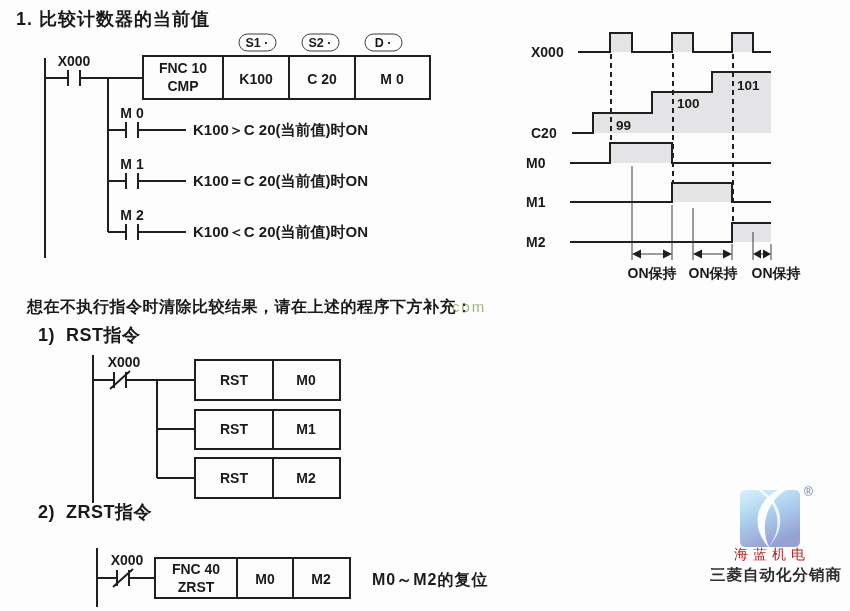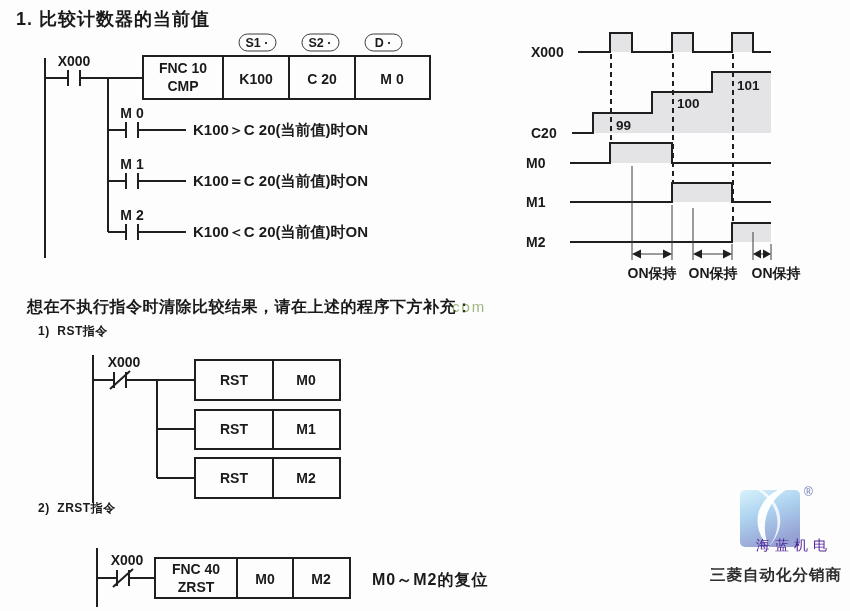--- a/index.html
+++ b/index.html
@@ -1,21 +1,21 @@
 <!DOCTYPE html>
 <html><head>
 <meta charset="utf-8">
 <style>
   html,body{margin:0;padding:0;background:#ffffff;}
   .page{position:relative;width:850px;height:611px;background:#fdfdfd;overflow:hidden;
         font-family:"Liberation Sans",sans-serif;color:#1a1a1a;}
   .abs{position:absolute;}
   .page-title{left:16px;top:7px;font-size:18px;font-weight:700;letter-spacing:1px;white-space:pre;}
   .note-line{left:27px;top:297px;font-size:16px;font-weight:600;letter-spacing:.5px;white-space:pre;text-align:right;}
-  .sec-heading{font-size:12px;font-weight:600;letter-spacing:.5px;white-space:pre;}
+  .sec-heading{font-size:18px;font-weight:600;letter-spacing:.5px;white-space:pre;}
   .rst-heading{left:38px;top:323px;}
   .zrst-heading{left:38px;top:500px;}
   .watermark{left:452px;top:298px;font-size:15px;color:#4d7c0f;opacity:.55;letter-spacing:2px;}
   svg{position:absolute;left:0;top:0;}
   svg text{font-family:"Liberation Sans",sans-serif;fill:#1a1a1a;}
   .ln{stroke:#1f1f1f;stroke-width:2;fill:none;}
   .thin{stroke:#3a3a3a;stroke-width:1;fill:none;}
   .dash{stroke:#1f1f1f;stroke-width:2;fill:none;stroke-dasharray:5 4;}
   .shade{fill:#e4e4e6;}
   .dev{font-size:14px;font-weight:700;}
@@ -23,22 +23,22 @@
   .desc{font-size:15px;font-weight:700;}
   .pill-t{font-size:12.5px;font-weight:700;text-anchor:middle;}
   .siglab{font-size:14px;font-weight:700;}
   .cnt{font-size:13.5px;font-weight:600;}
   .hold{font-size:14px;font-weight:700;text-anchor:middle;}
   .cap{font-size:16px;font-weight:700;letter-spacing:1px;}
   
   .logo-wrap{left:712px;top:483px;width:132px;height:110px;}
   .logo-mark{position:absolute;left:28px;top:7px;width:60px;height:57px;border-radius:5px;overflow:hidden;}
   .logo-reg{position:absolute;left:92px;top:2px;font-size:12px;color:#6a7ab0;}
-  .logo-name{position:absolute;left:0;top:54px;width:120px;text-align:right;font-size:14px;
-             letter-spacing:5px;color:#4c1d95;font-family:"Liberation Serif",serif;}
+  .logo-name{position:absolute;left:0;top:63px;width:120px;text-align:center;font-size:14px;
+             letter-spacing:5px;color:#b91c1c;font-family:"Liberation Serif",serif;}
   .logo-tag{position:absolute;left:-2px;top:82px;width:136px;text-align:left;font-size:15.5px;
             font-weight:700;letter-spacing:1px;color:#2e2e2e;}
 </style>
 </head>
 <body>
 
 <div class="page">
 
   <div class="abs page-title">1. 比较计数器的当前值</div>
 

